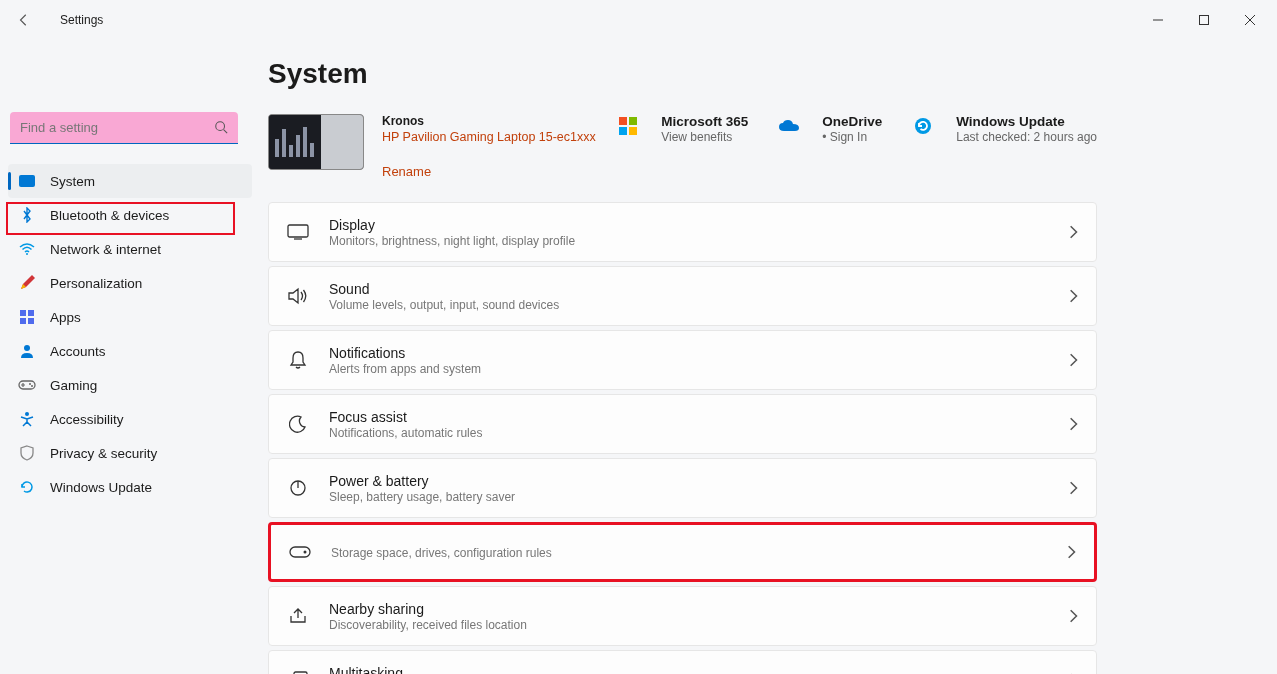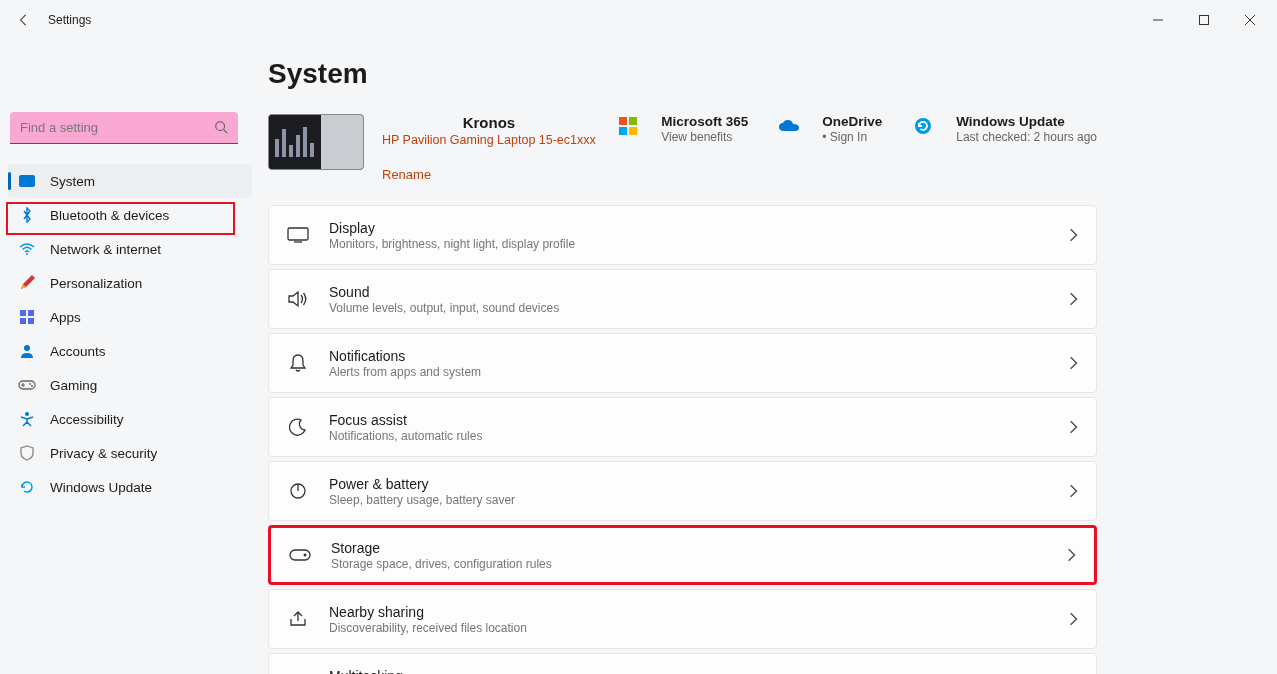--- a/index.html
+++ b/index.html
@@ -1,21 +1,21 @@
 <!DOCTYPE html>
 <html><head>
 <meta charset="utf-8">
 <style>
   * { margin: 0; padding: 0; box-sizing: border-box; font-family: "Segoe UI", sans-serif; }
   body { background: #f5f6f8; width: 1277px; height: 674px; overflow: hidden; color: #1b1b1b; }
 
   
   .titlebar { height: 40px; display: flex; align-items: center; padding: 0 4px 0 8px; }
   .titlebar .back { width: 32px; height: 32px; display:flex; align-items:center; justify-content:center; color:#555; }
-  .titlebar .title { font-size: 12px; margin-left: 8px; color:#1b1b1b; }
+  .titlebar .title { font-size: 12px; margin-left: 20px; color:#1b1b1b; }
   .winbtns { margin-left:auto; display:flex; }
   .winbtn { width:46px; height:32px; display:flex; align-items:center; justify-content:center; color:#333; }
   .winbtn svg { width:12px; height:12px; }
 
   .body { display:flex; height:calc(100% - 40px); }
 
   
   .sidebar { width: 260px; padding: 68px 8px 8px 8px; position: relative; }
   .searchwrap { position:absolute; top:72px; left:10px; right:22px; }
   .search { width:100%; height:32px; border:none; border-bottom:1.5px solid #0067c0; background:#f9a8d4; border-radius:4px 4px 0 0; padding:0 32px 0 10px; font-size:13px; outline:none; color:#555; }
@@ -35,21 +35,21 @@
   .main-inner { margin-left: 8px; }
   h1 { font-size:28px; font-weight:600; margin:8px 0 24px 0; }
 
   .hero { display:flex; align-items:flex-start; gap:18px; margin-bottom:22px; }
   .thumb { width:96px; height:56px; background:#222; border-radius:4px; position:relative; overflow:hidden; border:1px solid #888; }
   .thumb .wall { position:absolute; inset:0; background:linear-gradient(90deg,#1a1c22 0%, #1a1c22 55%, #c9ccd1 55%, #c9ccd1 100%); }
   .thumb .bars { position:absolute; left:6px; top:8px; display:flex; gap:3px; align-items:flex-end; height:34px; }
   .thumb .bars div { width:4px; background:#8c94a6; }
 
   .device-info { flex:0 0 auto; }
-  .device-name { font-size:15px; font-weight:600;text-align:center; }
+  .device-name { font-size:12px; font-weight:600; }
   .device-model { font-size:12.5px; color:#c2410c; margin-top:2px; }
   .rename { font-size:13px; color:#c2410c; margin-top:20px; display:inline-block; }
 
   .hero-right { margin-left:auto; display:flex; gap:30px; align-items:flex-start; }
   .tile { display:flex; align-items:flex-start; gap:22px; }
   .tile .ticon { width:22px; height:22px; display:flex; align-items:center; justify-content:center; margin-top:1px; }
   .tile .ttitle { font-size:13.5px; font-weight:600; }
   .tile .tsub { font-size:12px; color:#666; margin-top:1px; }
   .tile .tsub.link { color:#666; }
   .tile .tsub .dot { color:#666; }
@@ -369,21 +369,20 @@
         </div>
 
         <div class="card highlight-card">
           <span class="cicon">
               <svg width="22" height="12" viewBox="0 0 22 12">
                 <rect x="1" y="1" width="20" height="10" rx="5" fill="none" stroke="currentColor" stroke-width="1.3"></rect>
                 <circle cx="16" cy="6" r="1.5" fill="currentColor"></circle>
               </svg>
             </span>
           <div class="ctext">
-              <div class="ctitle">Storage</div>
               <div class="csub">Storage space, drives, configuration rules</div>
             </div>
           <span class="chev">
               <svg width="10" height="14" viewBox="0 0 8 12">
                 <path d="M2 1 L7 6 L2 11" fill="none" stroke="currentColor" stroke-width="1.3"></path>
               </svg>
             </span>
         </div>
 
         <div class="card">

